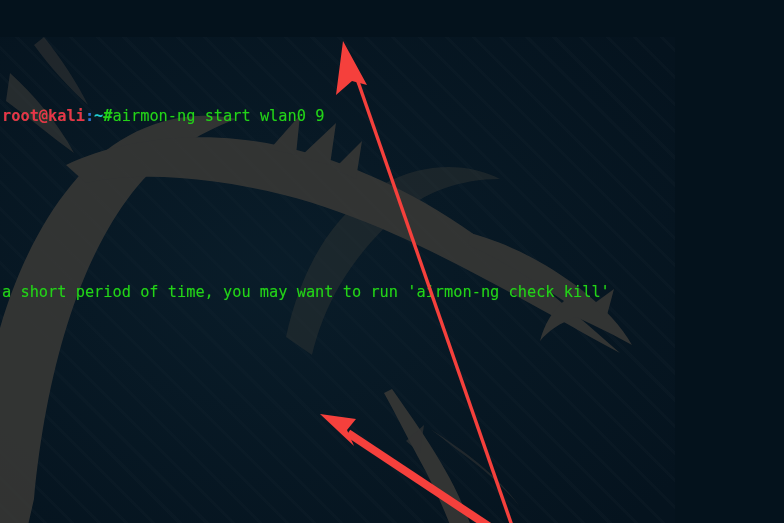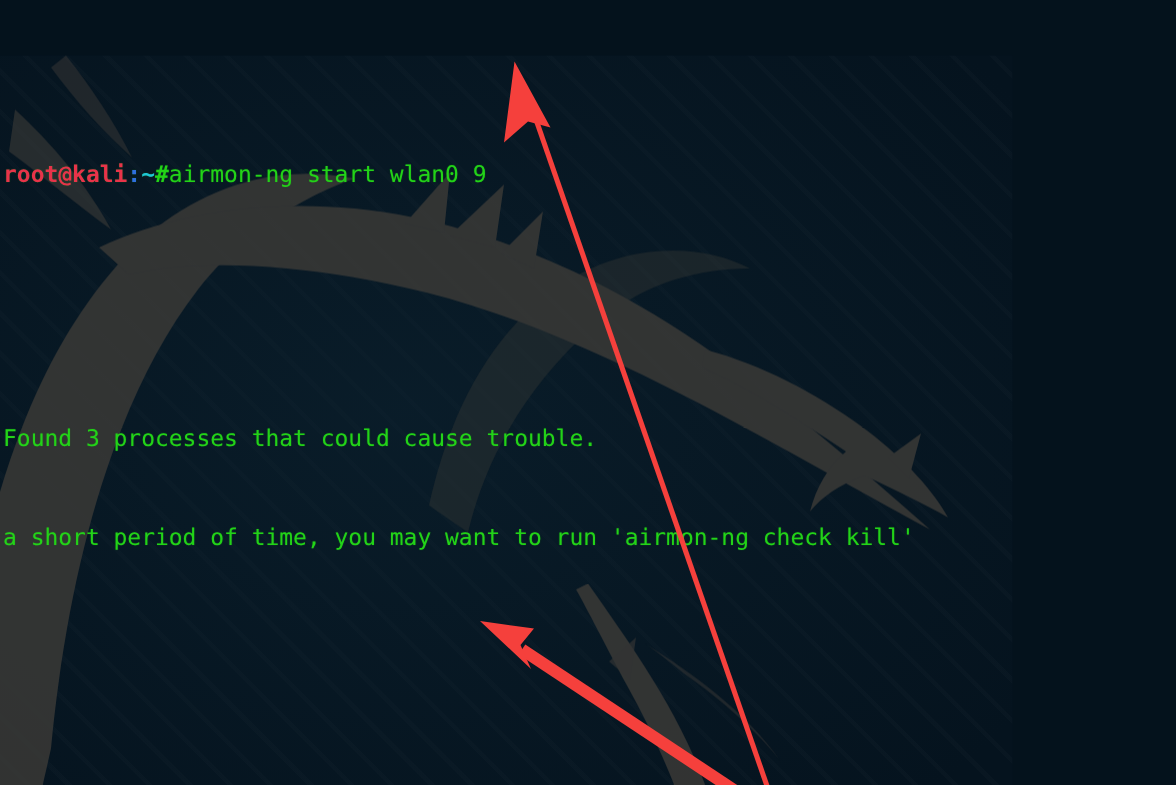--- a/index.html
+++ b/index.html
@@ -141,21 +141,20 @@
                C 70 52, 50 30, 34 8 Z" opacity="0.6"></path>
     </g>
   </svg>
 
   <div id="screen-text">
 
     <div class="line"><span class="c-user">root@kali</span><span class="c-colon">:</span><span class="c-path">~</span><span class="c-hash">#</span><span class="c-cmd">airmon-ng start wlan0 9</span></div>
 
     <div class="line blank"> </div>
 
-    <div class="line c-out">Found 3 processes that could cause trouble.</div>
     <div class="line c-out">a short period of time, you may want to run 'airmon-ng check kill'</div>
 
     <div class="line blank"> </div>
 
     
     
     
     
 
     

